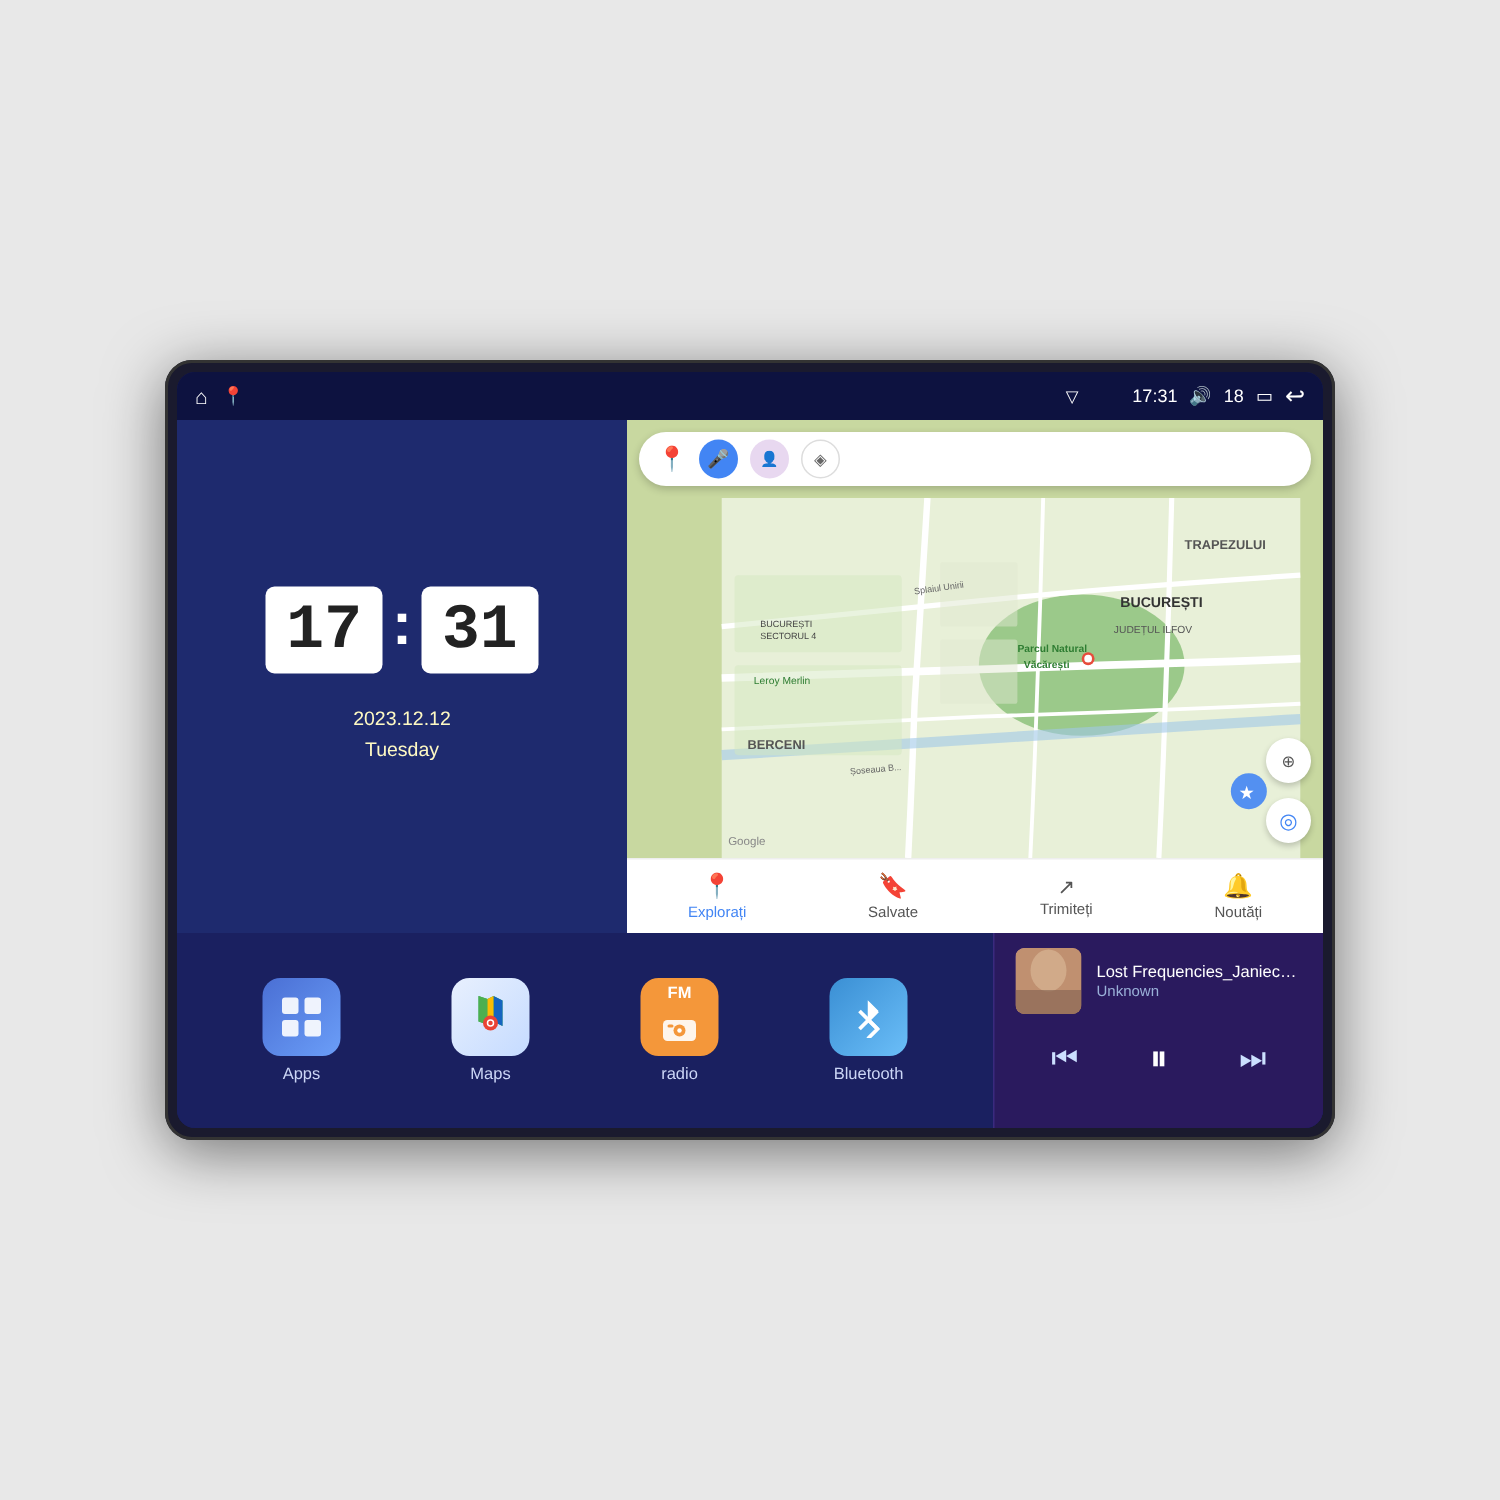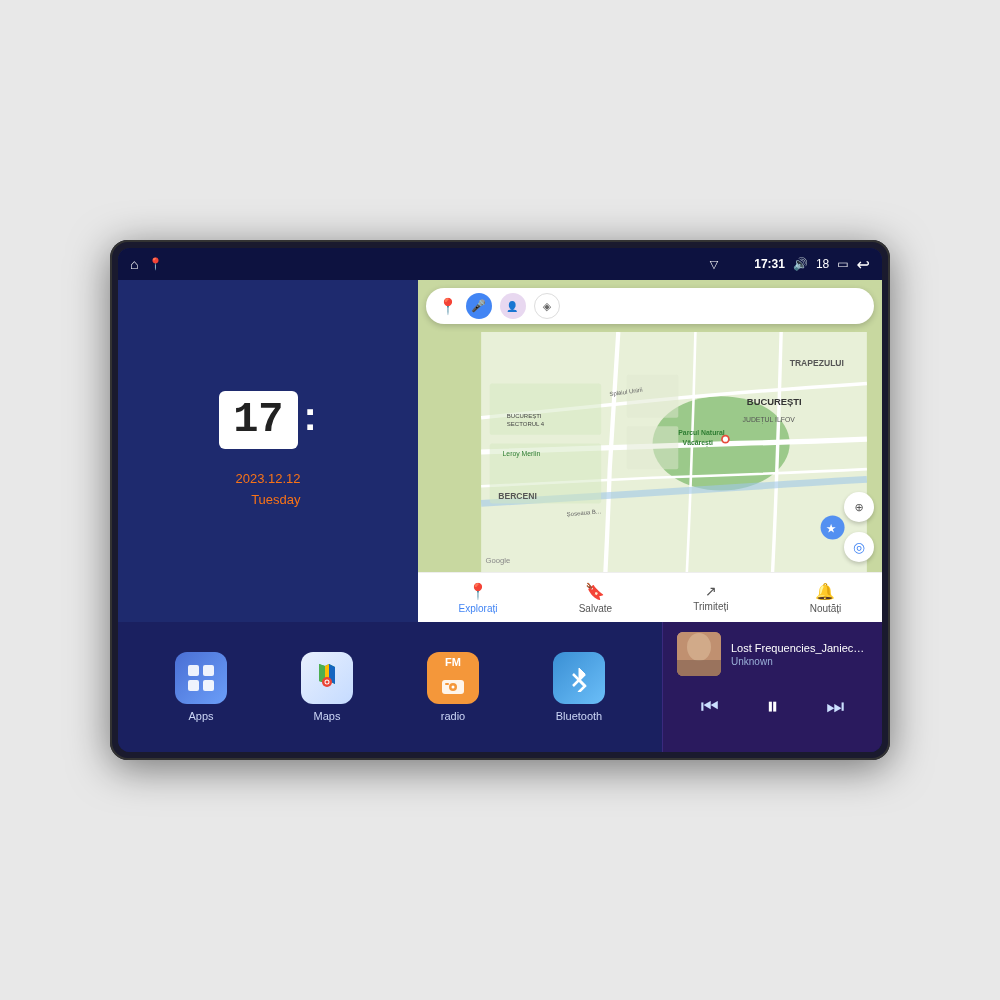--- a/index.html
+++ b/index.html
@@ -103,23 +103,23 @@
       line-height: 1;
     }
     .clock-colon {
       color: #fff;
       font-size: 40px;
       font-weight: bold;
       line-height: 1;
       margin-bottom: 8px;
     }
     .clock-date {
-      color: #f97316;
+      color: #fef9c3;
       font-size: 13px;
-      text-align: right;
+      text-align: center;
       line-height: 1.6;
     }
 
     
     .map-panel {
       flex: 1;
       background: #c8d8a0;
       position: relative;
       overflow: hidden;
     }
@@ -346,36 +346,37 @@
 <div class="device-wrapper">
   <div class="screen">
 
     <div class="status-bar">
       <div class="status-left">
         <span class="status-icon">⌂</span>
         <span class="status-icon" style="font-size:12px;">📍</span>
       </div>
       <div class="status-right">
         <span style="font-size:11px;">▽</span>
-        <span style="font-weight:700;margin-left:28px;">17:31</span>
+        <span style="font-weight:400;margin-left:28px;">17:31</span>
         <span>🔊</span>
         <span>18</span>
         <span>▭</span>
         <span style="font-size:16px;">↩</span>
       </div>
     </div>
 
     <div class="main-content">
 
       <div class="top-section">
 
         <div class="clock-panel">
           <div class="clock-display">
             <div class="clock-digit">17</div>
             <div class="clock-colon">:</div>
+            <div class="clock-digit">31</div>
           </div>
           <div class="clock-date">
             <div>2023.12.12</div>
             <div>Tuesday</div>
           </div>
         </div>
 
         <div class="map-panel">
 
           <div class="map-area">

